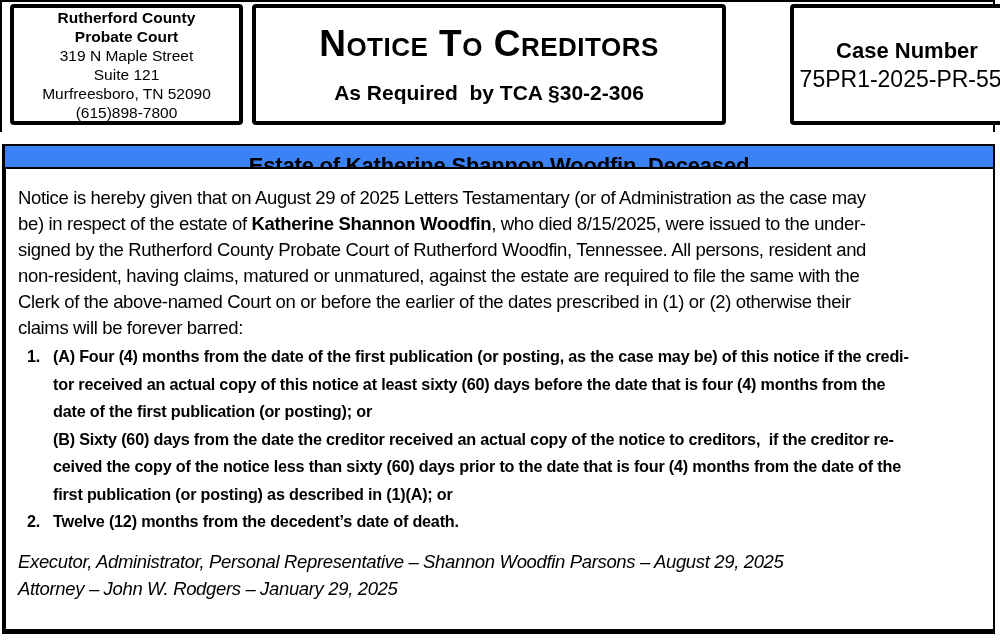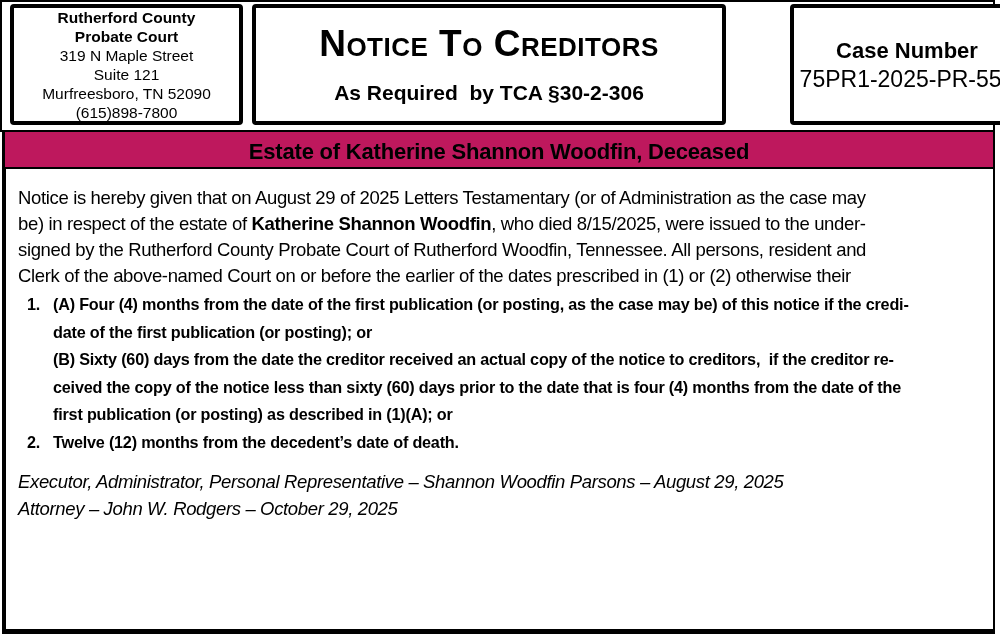--- a/index.html
+++ b/index.html
@@ -26,22 +26,22 @@
   .main-title{
     font-weight:bold;font-variant:small-caps;font-size:37px;line-height:40px;
     letter-spacing:0.5px;white-space:pre;
   }
   .sub-title{font-weight:bold;font-size:21px;line-height:26px;margin-top:16px;white-space:pre;}
   .case-label{font-weight:bold;font-size:22px;line-height:26px;}
   .case-number{font-size:23px;line-height:25px;margin-top:3px;}
 
   
   .estate-box{
-    position:absolute;left:2px;top:130px;width:993px;height:44px;
-    border:2px solid #000;border-left-width:3px;box-sizing:border-box;background:#be185d;
+    position:absolute;left:2px;top:144px;width:993px;height:44px;
+    border:2px solid #000;border-left-width:3px;box-sizing:border-box;background:#3b82f6;
     display:flex;align-items:center;justify-content:center;
     font-weight:bold;font-size:22px;letter-spacing:-0.2px;
   }
 
   
   .main-box{
     position:absolute;left:2px;top:167px;width:993px;height:467px;
     border:2px solid #000;border-left-width:4px;border-bottom-width:5px;
     box-sizing:border-box;background:#fff;padding:16px 8px 0 12px;
   }
@@ -85,44 +85,47 @@
 
   <div class="estate-box">
     <span>Estate of Katherine Shannon Woodfin, Deceased</span>
   </div>
 
   <div class="main-box">
     <div class="intro">
         <div class="line"><span>Notice is hereby given that on August 29 of 2025 Letters Testamentary (or of Administration as the case may</span></div>
         <div class="line"><span>be) in respect of the estate of </span><span style="font-weight: bold;">Katherine Shannon Woodfin</span><span>, who died 8/15/2025, were issued to the under-</span></div>
         <div class="line"><span>signed by the Rutherford County Probate Court of Rutherford Woodfin, Tennessee. All persons, resident and</span></div>
+        <div class="line"><span>non-resident, having claims, matured or unmatured, against the estate are required to file the same with the</span></div>
         <div class="line"><span>Clerk of the above-named Court on or before the earlier of the dates prescribed in (1) or (2) otherwise their</span></div>
+        <div class="line"><span>claims will be forever barred:</span></div>
       </div>
     <div class="cond-list">
         <div class="list-item">
           <div class="item-num">1.</div>
           <div>
             <div class="line"><span>(A) Four (4) months from the date of the first publication (or posting, as the case may be) of this notice if the credi-</span></div>
+            <div class="line"><span>tor received an actual copy of this notice at least sixty (60) days before the date that is four (4) months from the</span></div>
             <div class="line"><span>date of the first publication (or posting); or</span></div>
           </div>
         </div>
         <div class="list-item">
           <div class="item-num"></div>
           <div>
             <div class="line"><span>(B) Sixty (60) days from the date the creditor received an actual copy of the notice to creditors,  if the creditor re-</span></div>
             <div class="line"><span>ceived the copy of the notice less than sixty (60) days prior to the date that is four (4) months from the date of the</span></div>
             <div class="line"><span>first publication (or posting) as described in (1)(A); or</span></div>
           </div>
         </div>
         <div class="list-item">
           <div class="item-num">2.</div>
           <div>
             <div class="line"><span>Twelve (12) months from the decedent’s date of death.</span></div>
           </div>
         </div>
       </div>
     <div class="sigs">
         <div class="line"><span>Executor, Administrator, Personal Representative – Shannon Woodfin Parsons – August 29, 2025</span></div>
-        <div class="line"><span>Attorney – John W. Rodgers – October 29, 2025</span></div>
+        <div class="line"><span>Attorney – John W. Rodgers – January 29, 2025</span></div>
       </div>
   </div>
 
 </div>
 
 </body></html>

